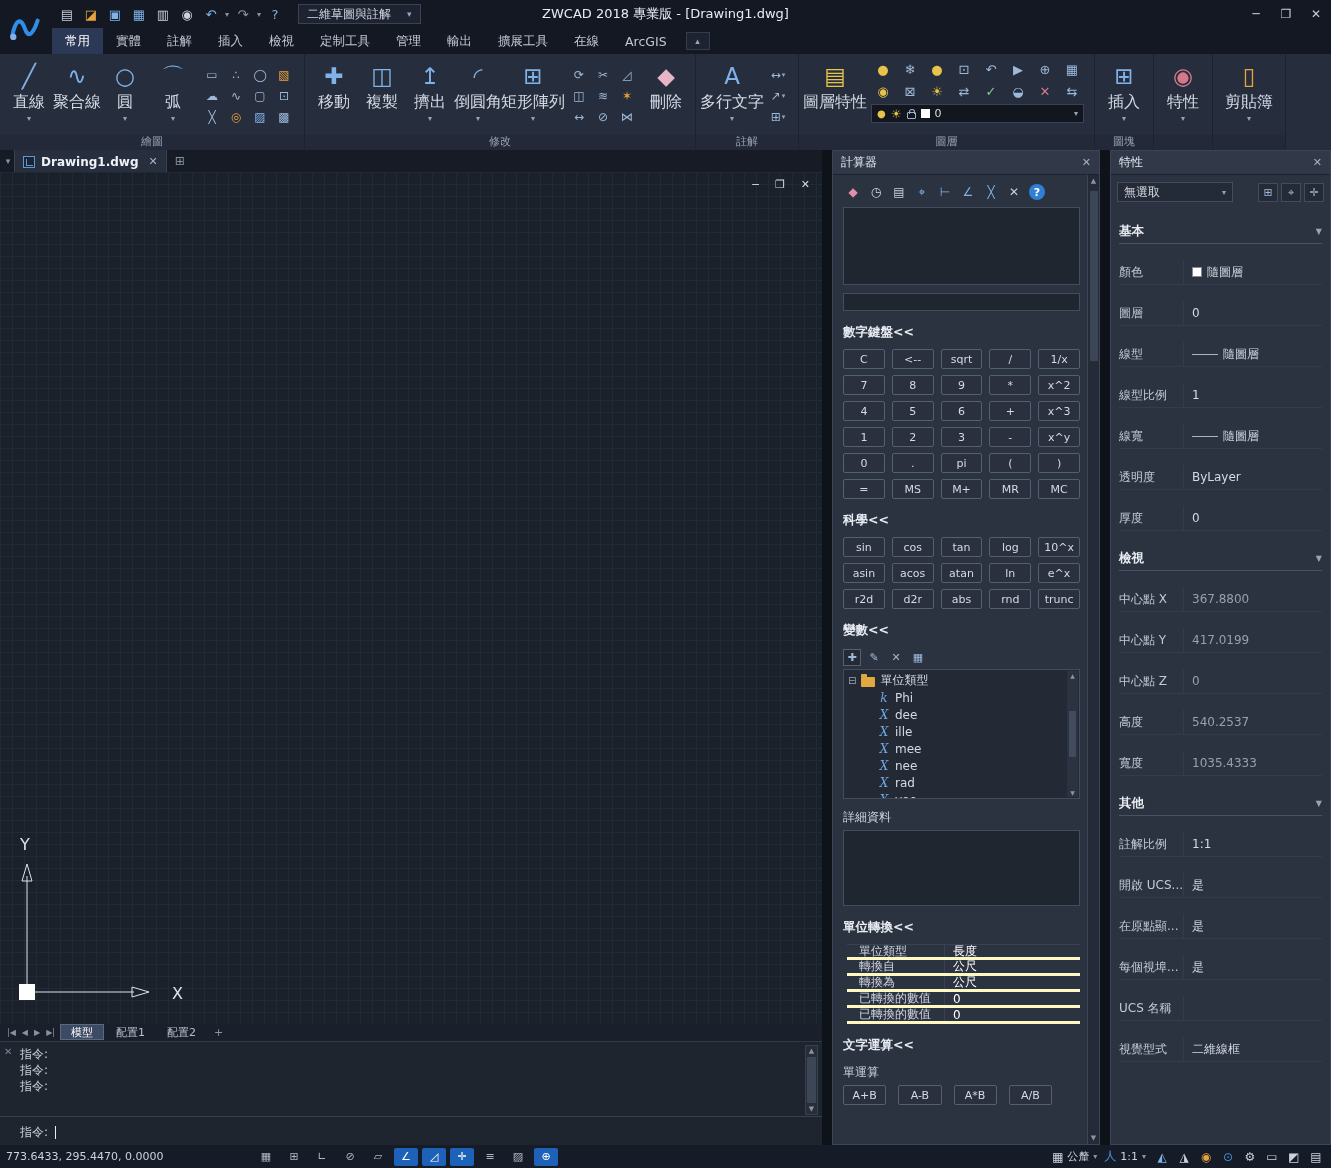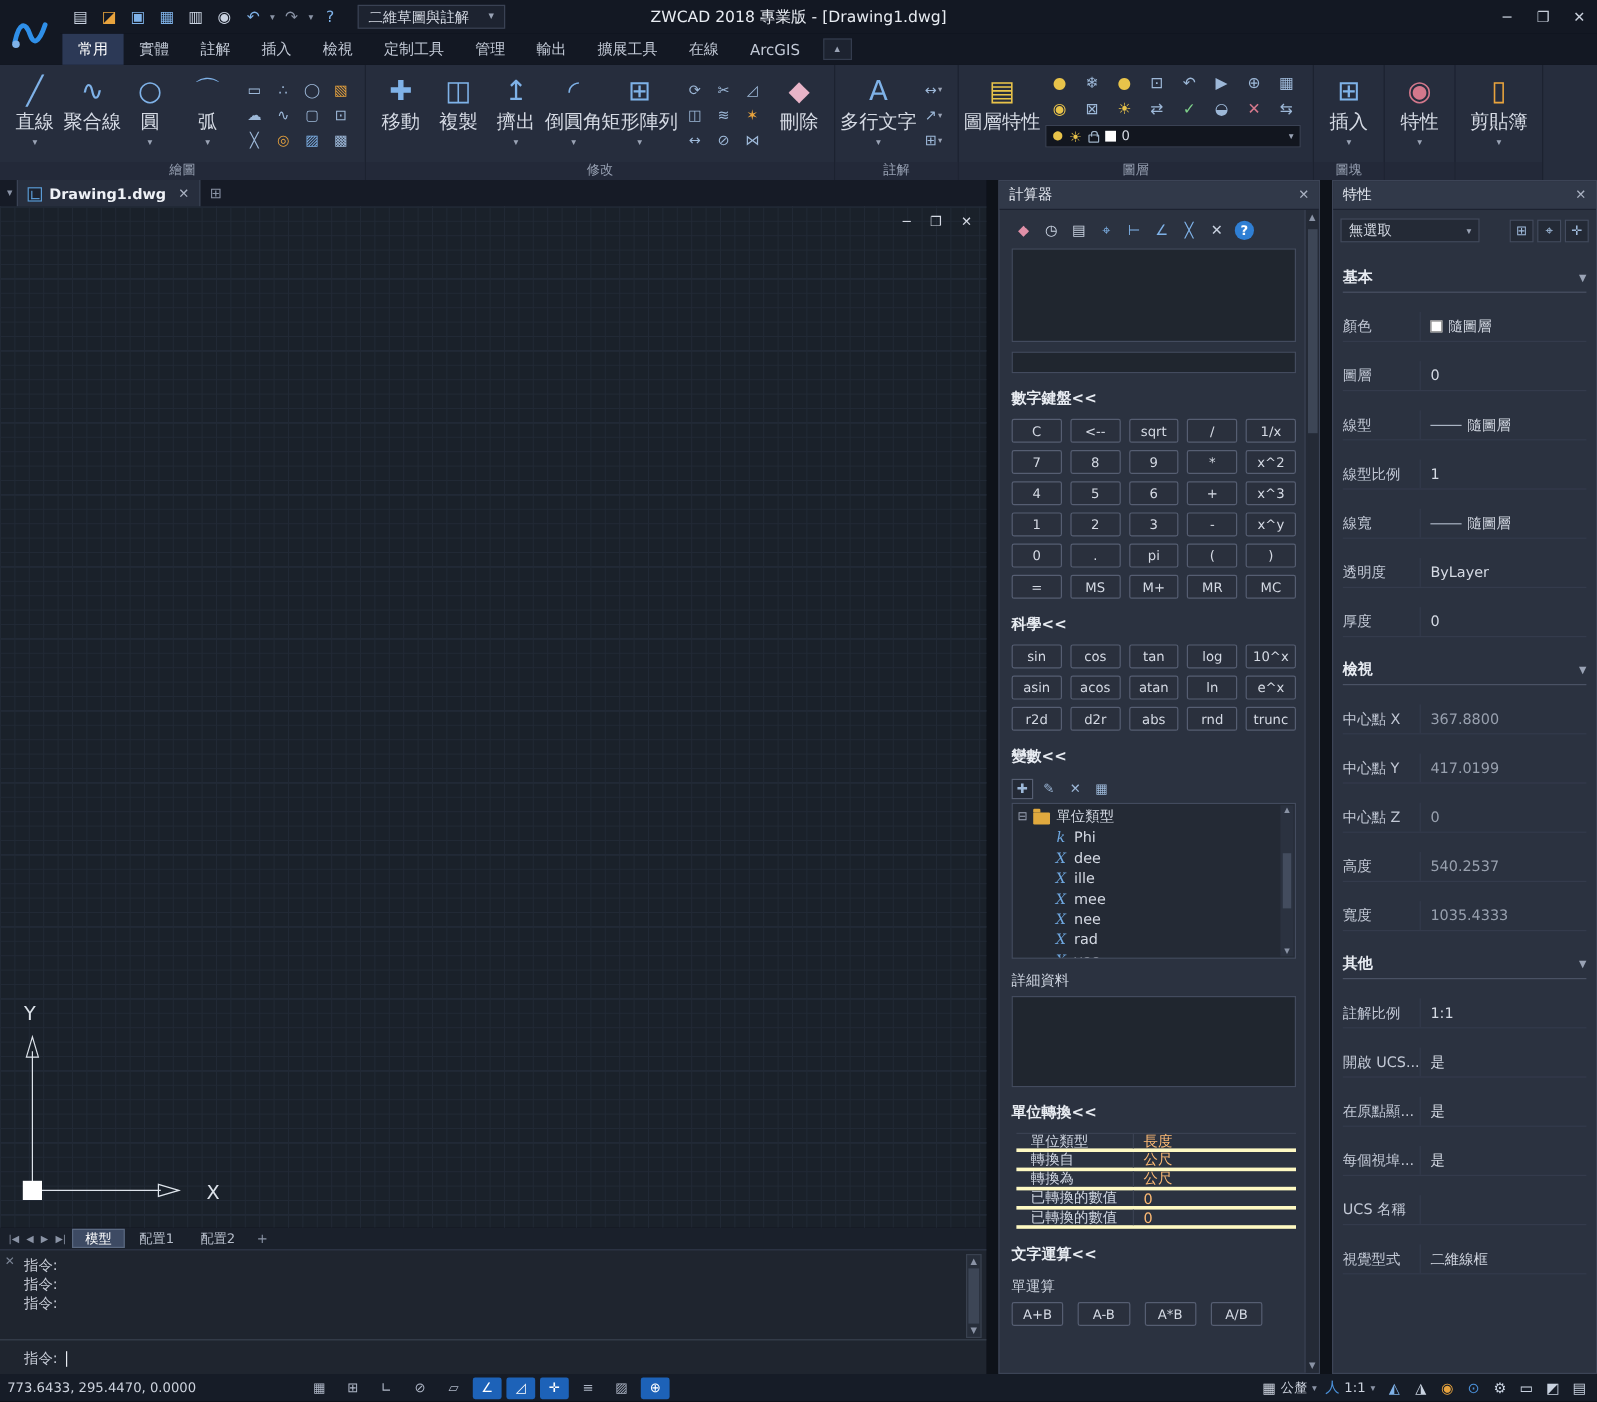--- a/index.html
+++ b/index.html
@@ -110,21 +110,21 @@
 .folder::before{content:'';position:absolute;left:0;top:-3px;width:6px;height:3px;background:#e0a93e;border-radius:1px 1px 0 0}
 .var-ic{font-style:italic;color:#6fa8e0;font-family:"DejaVu Serif",serif;width:12px;text-align:center}
 .vtree-scroll{position:absolute;right:1px;top:1px;bottom:1px;width:11px;background:#2b3240;display:flex;flex-direction:column;align-items:center;justify-content:space-between;font-size:6px;color:#8a93a5;padding:1px}
 .vtree-thumb{width:7px;height:46px;background:#434c5e}
 .calc-subsec{font-size:12px;color:#cfd5e0;margin:10px 0 4px 0}
 .details-box{height:76px;background:#20262f;border:1px solid #434b5e}
 .units-table{display:flex;flex-direction:column;margin-left:4px}
 .unit-row{display:flex;height:16px;align-items:center;border-bottom:3px solid #fef9c3;font-size:12px}
 .unit-row:first-child{border-top:1px solid #3a4152}
 .unit-label{width:98px;padding-left:12px;color:#cfd5e0;border-right:1px solid #3a4152;height:100%;display:flex;align-items:center}
-.unit-value{padding-left:8px;color:#fdba74}
+.unit-value{padding-left:8px;color:#ffffff}
 .textops{display:grid;grid-template-columns:repeat(4,1fr);gap:12px;padding-right:28px}
 .calc-scrollbar{position:absolute;right:0;top:24px;bottom:0;width:12px;background:#242a36;border-left:1px solid #3c4456;display:flex;flex-direction:column;align-items:center;justify-content:space-between;font-size:7px;color:#8a93a5;padding:2px 0}
 .calc-thumb{position:absolute;top:16px;left:2px;width:8px;height:170px;background:#3d4656}
 
 
 .props{position:absolute;left:1110px;top:0;width:221px;height:995px;background:#2b3240;border:1px solid #3c4456}
 .prop-selector{display:flex;align-items:center;padding:7px 6px 4px 6px;gap:4px}
 .psel-dd{flex:0 0 116px;height:20px;background:#242a36;border:1px solid #434b5e;display:flex;align-items:center;padding:0 6px;color:#d5dae4}
 .psel-dd .dd{margin-left:auto;font-size:8px;color:#9aa3b5}
 #prop-sel-icons{display:flex;gap:3px;margin-left:auto}

